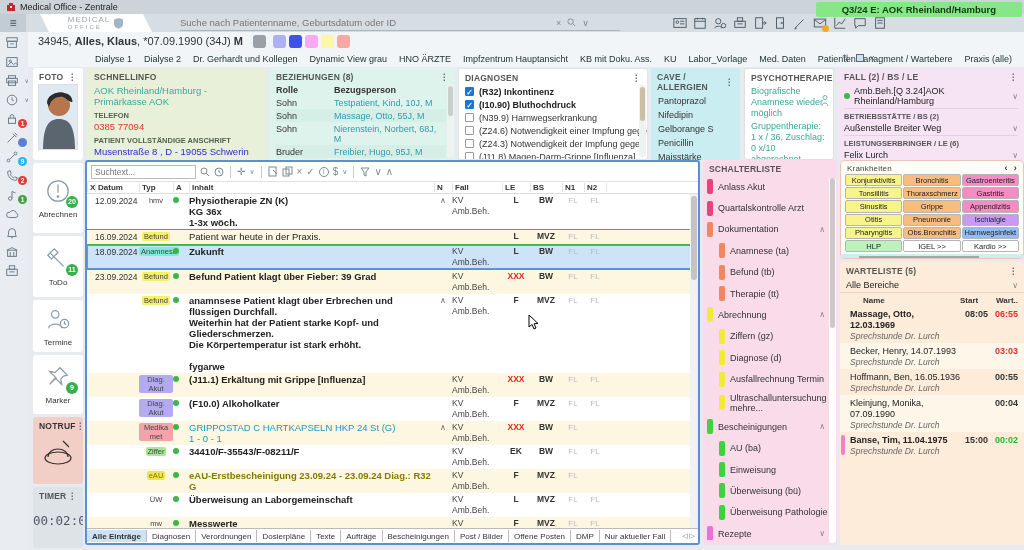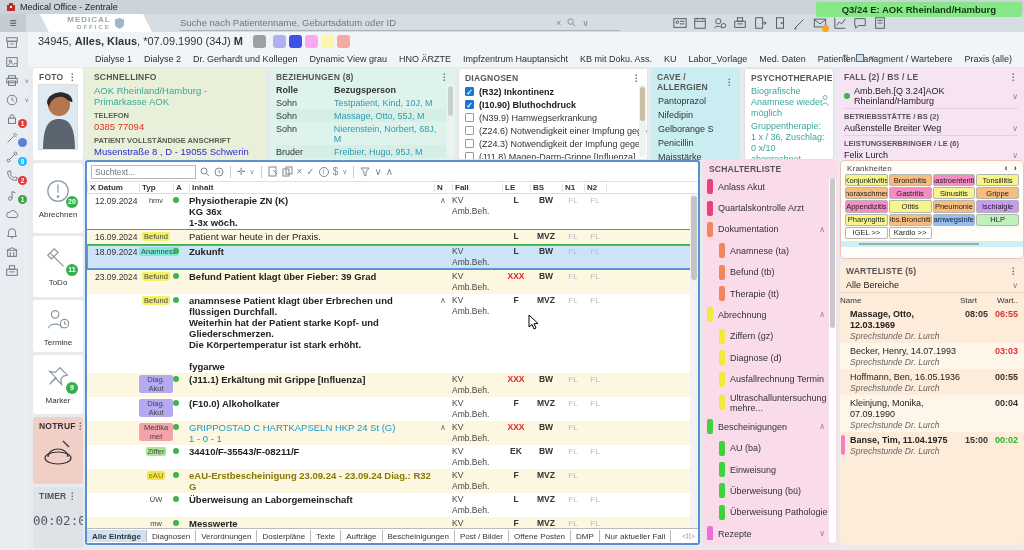--- a/index.html
+++ b/index.html
@@ -5,21 +5,21 @@
 *{box-sizing:border-box;margin:0;padding:0}
 html,body{width:1024px;height:550px;overflow:hidden}
 body{position:relative;font-family:"Liberation Sans",sans-serif;background:#e7ebef;color:#333;font-size:10px}
 .abs{position:absolute}
 
 #titlebar{left:0;top:0;width:1024px;height:14px;background:#ccd4da;display:flex;align-items:center;padding:0 6px;font-size:9px;color:#222}
 #winctrl{margin-left:auto;display:flex;gap:14px;font-size:9px;color:#222}
 #toolbar{left:0;top:14px;width:1024px;height:18px;background:#d7dee3;display:flex;align-items:center}
 #hamburger{width:26px;height:18px;background:#c3ccd3;display:flex;align-items:center;justify-content:center;color:#45525e;font-size:12px}
 #logo{width:112px;height:18px;margin-left:14px;background:#fff;clip-path:polygon(8% 100%,0 0,92% 0,100% 100%);display:flex;align-items:center;justify-content:center;gap:3px}
-#logo .l1{font-size:8px;font-weight:bold;letter-spacing:1px;color:#9aa7b0;line-height:7px;text-align:right}
+#logo .l1{font-size:8px;font-weight:normal;letter-spacing:1px;color:#9aa7b0;line-height:7px;text-align:left}
 #searchwrap{margin-left:28px;width:440px;display:flex;align-items:center;border-bottom:1px solid #aab6bd;height:15px}
 #searchwrap input{border:0;outline:0;background:transparent;width:370px;font-size:9.5px;color:#555}
 #searchwrap .sic{color:#7d8a94;font-size:9px;margin-left:6px}
 #tb-icons{display:flex;gap:5px;margin-left:52px;align-items:center}
 .tbi{width:15px;height:15px;display:flex;align-items:center;justify-content:center;position:relative}
 .tbi svg{stroke:#4e5d6a;fill:none;stroke-width:1.1}
 .odot{position:absolute;right:-2px;bottom:-1px;width:7px;height:7px;border-radius:50%;background:#f5a623}
 #userbox{margin-left:auto;margin-right:6px;display:flex;align-items:center;gap:6px;font-size:9.5px;color:#222}
 #helpbtn{width:13px;height:13px;border:1px solid #55636e;border-radius:50%;display:flex;align-items:center;justify-content:center;font-size:9px;color:#55636e}
 
@@ -128,29 +128,29 @@
 .sitem{display:flex;align-items:center;gap:5px;padding:3.2px 4px;font-size:9px;color:#333}
 .sitem .bar{width:6px;height:15px;border-radius:2px;flex:none}
 .sitem .chev{margin-left:auto;color:#888;font-size:8px;padding-right:8px}
 .sitem.ind{padding-left:16px}
 #schalter .vscroll{top:18px;background:#fff}
 #schalter .vthumb{background:#c9c9c9;top:0;height:150px}
 
 #krank{left:840px;top:160px;width:184px;height:99px;background:#fffdf8;border:1px solid #f0c4b4;border-radius:5px}
 #krank .ptitle{padding:2px 6px 1px 6px;font-weight:normal;color:#444;font-size:8px}
 #krank .nav{margin-left:auto;display:flex;gap:6px;font-weight:bold;color:#333;font-size:9px}
-#krank-grid{display:grid;grid-template-columns:1fr 1fr 1fr 1fr;gap:1px;padding:0 4px}
+#krank-grid{display:grid;grid-template-columns:1fr 1fr 1fr;gap:1px;padding:0 4px}
 .kbtn{height:12.2px;border:1px solid #b5b5b5;border-radius:2px;font-size:7.5px;display:flex;align-items:center;justify-content:center;color:#222;white-space:nowrap;overflow:hidden}
 #krank .hbar{margin-top:2px;height:6px;background:#cdeef3;position:relative}
 #krank .hthumb{position:absolute;left:18px;top:2px;width:120px;height:2px;background:#9aa}
 
 #warte{left:840px;top:262px;width:184px;height:283px;background:#fdecd9;border-radius:3px}
 #warte-filter{display:flex;align-items:center;font-size:9px;color:#222;padding:2px 6px;border-bottom:1px solid #e8d4bd}
 #warte-filter .chev{margin-left:auto;color:#888;font-size:8px}
-#warte-head{display:flex;font-size:8px;font-weight:normal;color:#333;padding:3px 6px 1px 0}
+#warte-head{display:flex;font-size:8px;font-weight:bold;color:#333;padding:3px 6px 1px 23px}
 #warte-head .c2{margin-left:auto;width:28px}
 #warte-head .c3{width:30px}
 .wrow{display:flex;padding:2.5px 6px 2.5px 10px;position:relative}
 .wrow:nth-child(even){background:#fff6ea}
 .wrow .nm{font-size:9px;color:#222;line-height:11px}
 .wrow .nm.b{font-weight:bold}
 .wrow .sub{font-size:8.5px;color:#666;font-style:italic;line-height:10px}
 .wrow .times{margin-left:auto;display:flex;flex:none}
 .wrow .st{width:28px;font-size:9px;font-weight:bold;text-align:right}
 .wrow .wt{width:30px;font-size:9px;font-weight:bold;text-align:right}

